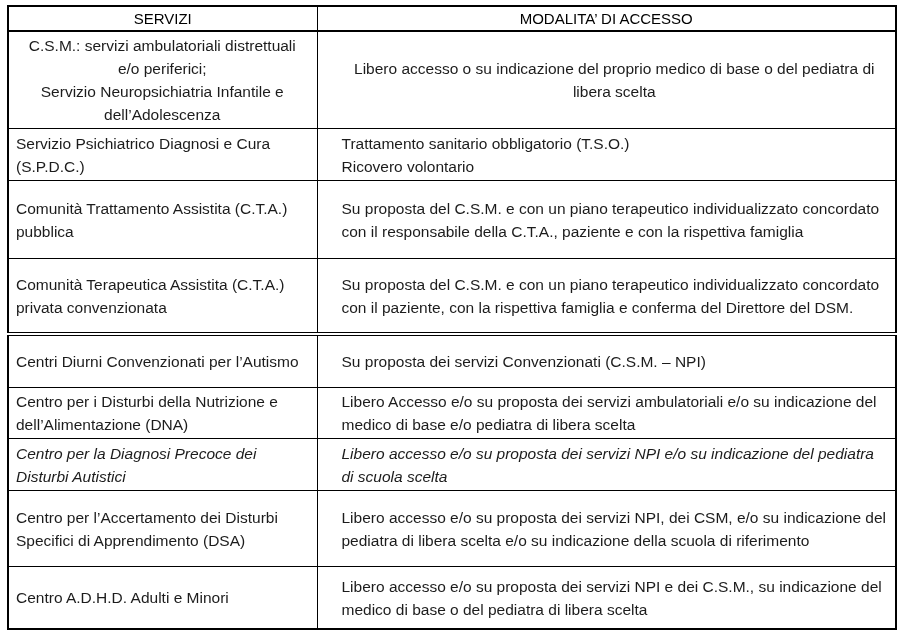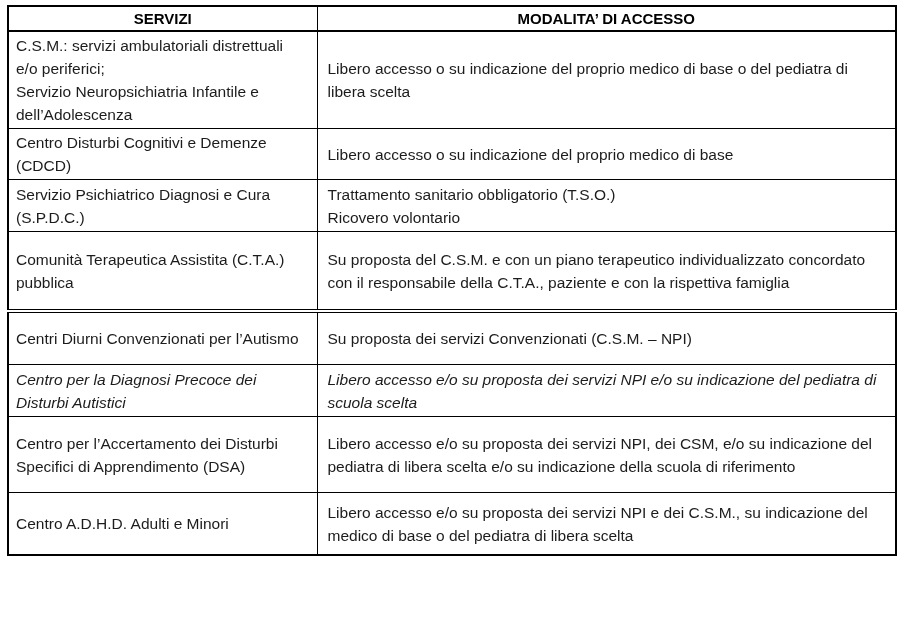--- a/index.html
+++ b/index.html
@@ -27,37 +27,37 @@
     table-layout: fixed;
     border: 2px solid #000000;
     font-size: 15.5px;
     line-height: 23px;
   }
   table.services col.c1 { width: 309px; }
   table.services col.c2 { width: 579px; }
   table.services th {
     border: 1px solid #000000;
     border-bottom: 2px solid #000000;
-    font-weight: bold;
+    font-weight: normal;
     font-size: 15px;
     text-align: center;
     vertical-align: middle;
     height: 23px;
     padding: 0 4px;
     color: #000000;
   }
   table.services td {
     border: 1px solid #000000;
     vertical-align: middle;
     padding: 2px 8px 2px 7px;
     white-space: pre-line;
     overflow: hidden;
   }
-  table.services td.accesso { padding-left: 10px; }
-  tr.r1  td { height: 92px; }
+  table.services td.accesso { padding-left: 24px; }
+  tr.r1  td { height: 92px; text-align: center; }
   tr.r2  td { height: 46px; }
   tr.r3  td { height: 47px; margin-left: 15px; }
   tr.r4  td { height: 73px; }
   tr.r5  td { height: 69px; }
   tr.r6  td { height: 47px; }
   tr.r7  td { height: 46px; }
   tr.r8  td { height: 47px; font-style: italic; }
   tr.r9  td { height: 71px; }
   tr.r10 td { height: 57px; }
   tr.sep td { border-top: 4px double #000000; }
@@ -76,36 +76,40 @@
         <th>SERVIZI</th>
         <th>MODALITA’ DI ACCESSO</th>
       </tr>
     </thead>
     <tbody>
       <tr class="r1">
         <td class="servizio">C.S.M.: servizi ambulatoriali distrettuali e/o periferici;
 Servizio Neuropsichiatria Infantile e dell’Adolescenza</td>
         <td class="accesso">Libero accesso o su indicazione del proprio medico di base o del pediatra di libera scelta</td>
       </tr>
-      <tr class="r2">
-        <td class="servizio">Centro Disturbi Cognitivi e Demenze (CDCD)</td>
-        <td class="accesso">Libero accesso o su indicazione del proprio medico di base</td>
-      </tr>
       <tr class="r3">
         <td class="servizio">Servizio Psichiatrico Diagnosi e Cura (S.P.D.C.)</td>
         <td class="accesso">Trattamento sanitario obbligatorio (T.S.O.)
 Ricovero volontario</td>
       </tr>
       <tr class="r4">
-        <td class="servizio">Comunità Terapeutica Assistita (C.T.A.) pubblica</td>
+        <td class="servizio">Comunità Trattamento Assistita (C.T.A.) pubblica</td>
         <td class="accesso">Su proposta del C.S.M. e con un piano terapeutico individualizzato concordato con il responsabile della C.T.A., paziente e con la rispettiva famiglia</td>
+      </tr>
+      <tr class="r5">
+        <td class="servizio">Comunità Terapeutica Assistita (C.T.A.) privata convenzionata</td>
+        <td class="accesso">Su proposta del C.S.M. e con un piano terapeutico individualizzato concordato con il paziente, con la rispettiva famiglia e conferma del Direttore del DSM.</td>
       </tr>
       <tr class="r6 sep">
         <td class="servizio">Centri Diurni Convenzionati per l’Autismo</td>
         <td class="accesso">Su proposta dei servizi Convenzionati (C.S.M. – NPI)</td>
+      </tr>
+      <tr class="r7">
+        <td class="servizio">Centro per i Disturbi della Nutrizione e dell’Alimentazione (DNA)</td>
+        <td class="accesso">Libero Accesso e/o su proposta dei servizi ambulatoriali e/o su indicazione del medico di base e/o pediatra di libera scelta</td>
       </tr>
       <tr class="r8">
         <td class="servizio">Centro per la Diagnosi Precoce dei Disturbi Autistici</td>
         <td class="accesso">Libero accesso e/o su proposta dei servizi NPI e/o su indicazione del pediatra di scuola scelta</td>
       </tr>
       <tr class="r9">
         <td class="servizio">Centro per l’Accertamento dei Disturbi Specifici di Apprendimento (DSA)</td>
         <td class="accesso">Libero accesso e/o su proposta dei servizi NPI, dei CSM, e/o su indicazione del pediatra di libera scelta e/o su indicazione della scuola di riferimento</td>
       </tr>
       <tr class="r10">

